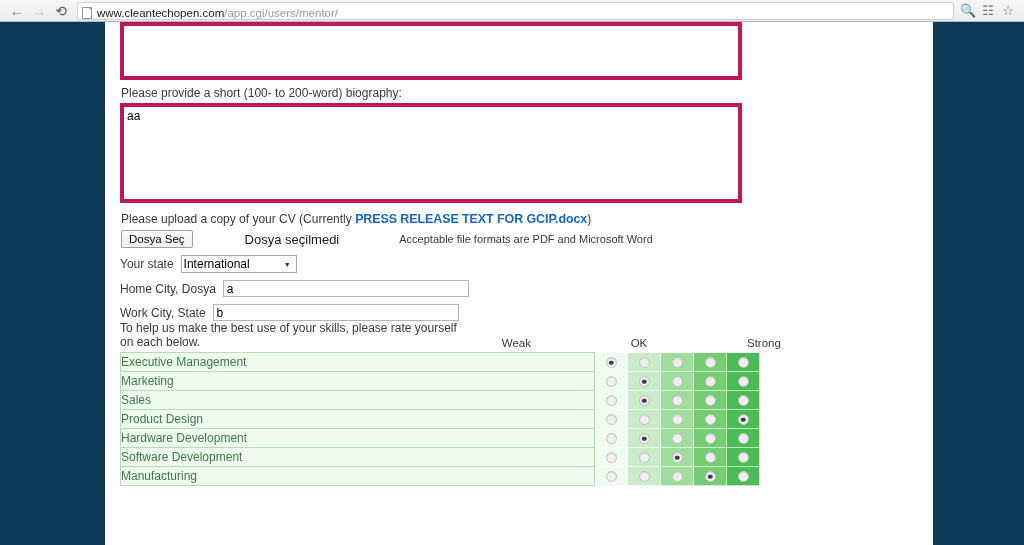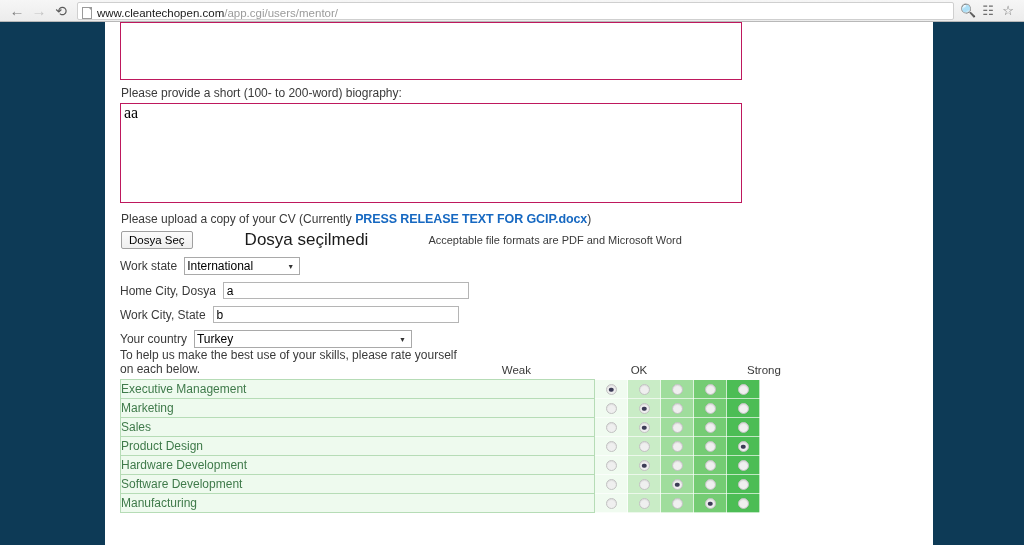--- a/index.html
+++ b/index.html
@@ -70,24 +70,24 @@
   }
   #form-area {
     position: absolute; top: 0; left: 15px;
     width: 660px;
   }
 
   
   .ta {
     display: block;
     width: 622px;
-    border: 1px solid #be185d;
+    border: 4px solid #be185d;
     background: #ffffff;
-    font-family: Liberation Serif, serif;
-    font-size: 16px;
+    font-family: Liberation Sans, sans-serif;
+    font-size: 12px;
     color: #000;
     padding: 2px 3px;
     resize: none;
     outline: none;
     line-height: 14px;
   }
   #bio-textarea-top { height: 58px; margin-top: 0; }
   #bio-textarea { height: 100px; }
   .field-label {
     font-size: 12px; color: #3a3a3a;
@@ -132,21 +132,21 @@
     letter-spacing: -0.1px; text-decoration: none; text-align: right;
   }
   #upload-row { display: flex; align-items: center; margin-left: 1px; }
   #file-select-button {
     font-family: "Liberation Sans", sans-serif;
     font-size: 11.5px; color: #000;
     background: linear-gradient(#fbfbfb,#efefef);
     border: 1px solid #a0a0a0; border-radius: 2px;
     padding: 1px 7px; height: 18px; line-height: 15px;
   }
-  #file-status { font-size: 17px; color: #1a1a1a; margin-left: 7px; padding-left: 45px; }
+  #file-status { font-size: 13px; color: #1a1a1a; margin-left: 7px; padding-left: 45px; }
   #file-hint { font-size: 11px; color: #3a3a3a; margin-left: 60px; }
 
   
   #skills-block { margin-top: 12px; }
   #skills-header {
     display: flex; align-items: flex-end;
     font-size: 12px; color: #3a3a3a;
     height: 16px;
     gap: 36px;
   }
@@ -229,46 +229,38 @@
       <textarea id="bio-textarea" class="ta" style="">aa</textarea>
 
       <div id="cv-line"><span>Please upload a copy of your CV (Currently </span><a id="cv-link" href="#">PRESS RELEASE TEXT FOR GCIP.docx</a><span>)</span></div>
       <div id="upload-row">
         <button id="file-select-button">Dosya Seç</button>
         <span id="file-status">Dosya seçilmedi</span>
         <span id="file-hint">Acceptable file formats are PDF and Microsoft Word</span>
       </div>
 
       <div class="inline-row">
-        <span class="lbl">Work state</span>
+        <span class="lbl">Your state</span>
         <span class="sel-wrap">
           <select id="state-select" class="sel">
             <option>International</option>
           </select>
         </span>
       </div>
 
       <div class="inline-row">
         <span class="lbl">Home City, Dosya</span>
         <input id="home-city-input" class="txt-input" type="text" value="a" style="">
       </div>
 
       <div class="inline-row">
         <span class="lbl">Work City, State</span>
         <input id="work-city-input" class="txt-input" type="text" value="b" style="">
       </div>
 
-      <div class="inline-row">
-        <span class="lbl">Your country</span>
-        <span class="sel-wrap">
-          <select id="country-select" class="sel">
-            <option>Turkey</option>
-          </select>
-        </span>
-      </div>
 
       <div id="skills-block">
         <div id="skills-header">
           <div id="skills-prompt">To help us make the best use of your skills, please rate yourself on each below.</div>
           <div class="rate-head">Weak</div>
           <div class="rate-head blank"></div>
           <div class="rate-head">OK</div>
           <div class="rate-head blank"></div>
           <div class="rate-head">Strong</div>
         </div>

